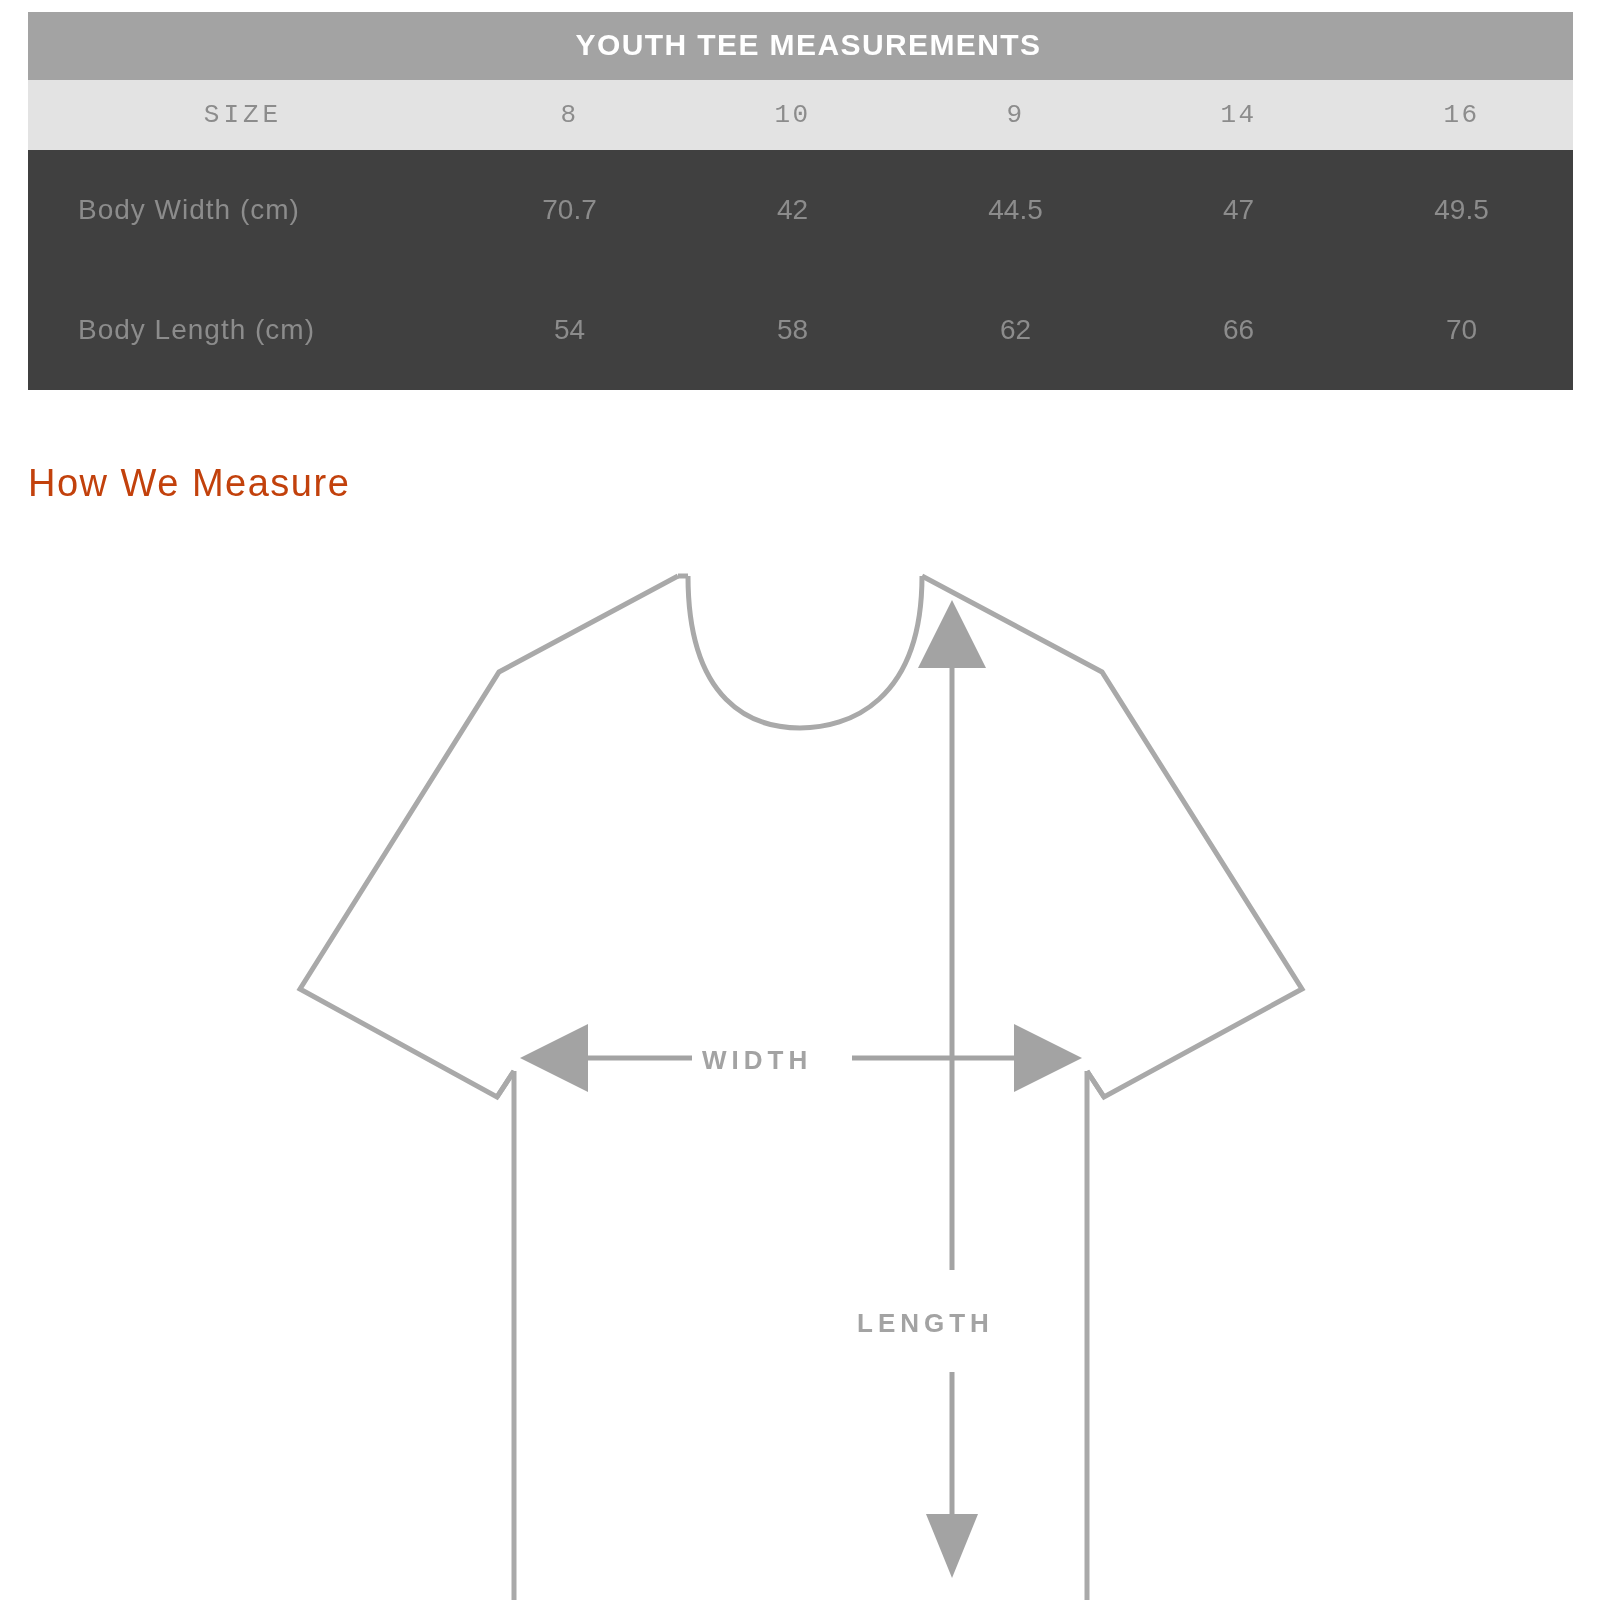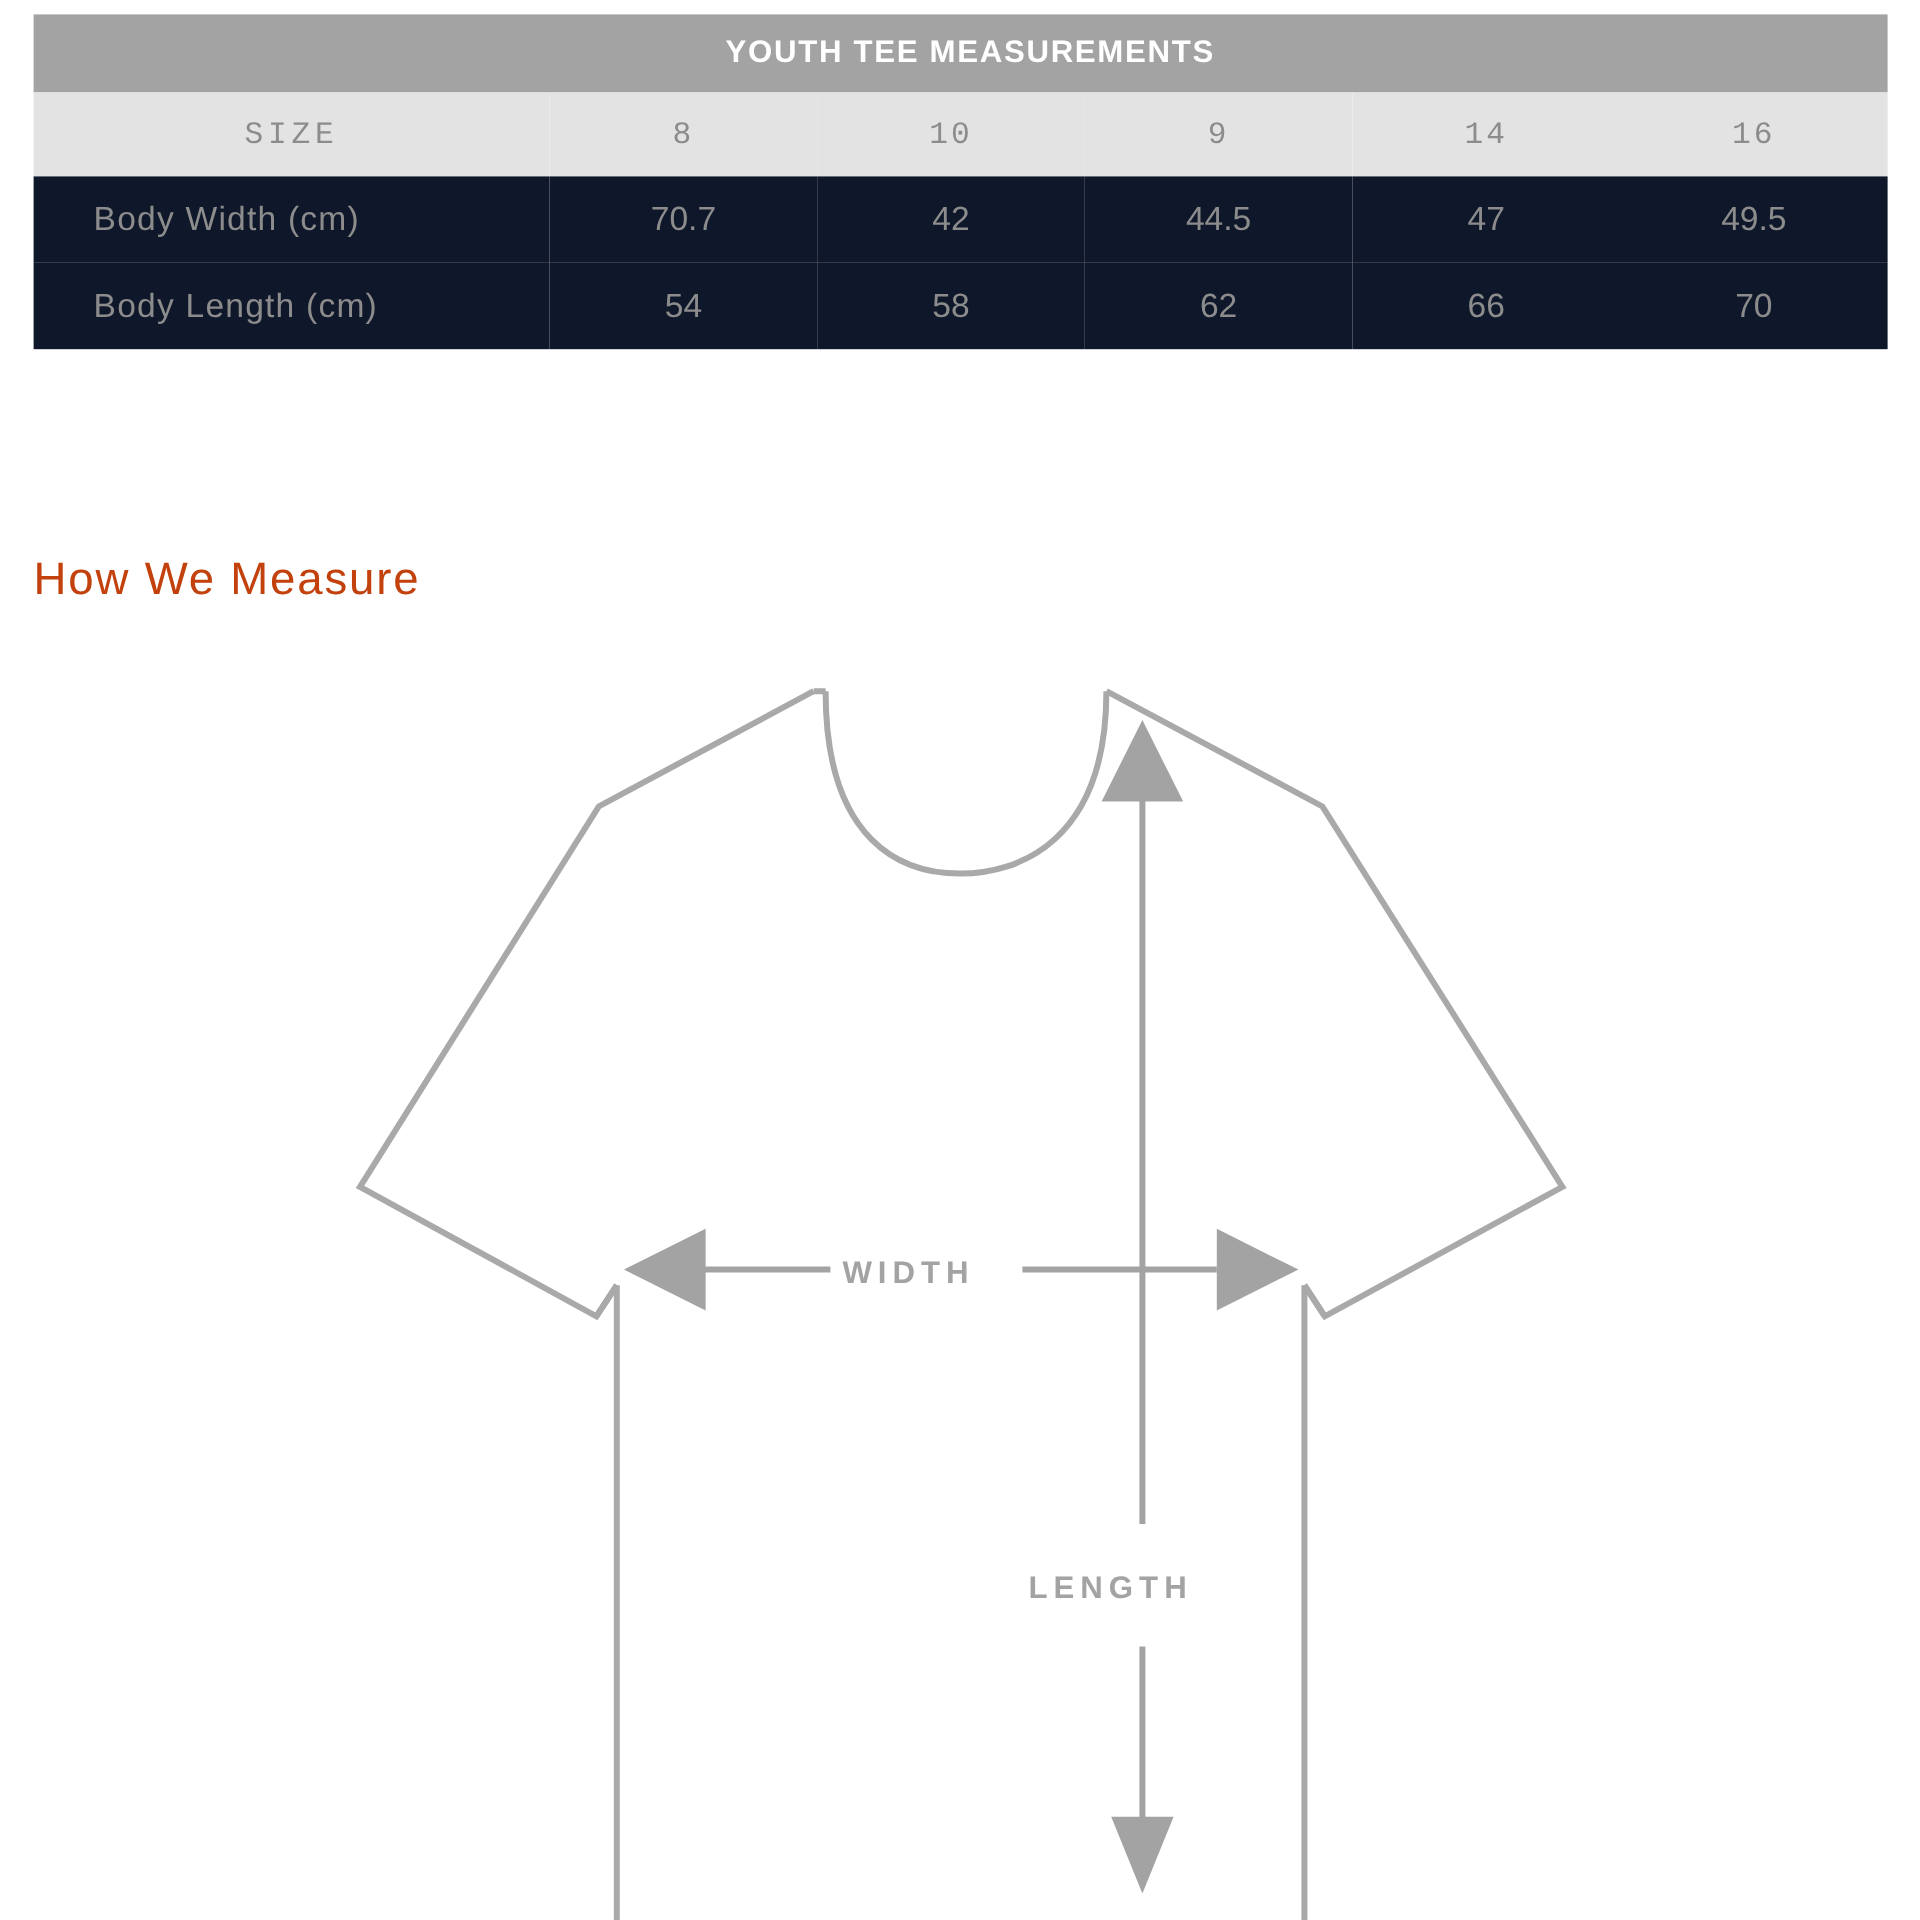--- a/index.html
+++ b/index.html
@@ -23,44 +23,44 @@
   
   .size-table {
     width: 1545px;
     margin: 12px 0 0 28px;
     border-collapse: collapse;
     table-layout: fixed;
   }
   .table-title {
     background: #a3a3a3;
     color: #ffffff;
-    font-size: 26px;
+    font-size: 30px;
     font-weight: bold;
     letter-spacing: 1.4px;
     text-align: center;
     padding: 16px 0 18px 16px;
   }
   .header-row td {
     background: #e3e3e3;
     color: #8c8c8c;
     font-size: 26px;
     letter-spacing: 2.5px;
     padding: 20px 0;
     text-align: center;
     font-family: Liberation Mono, monospace;
   }
   .header-row td.label-cell {
     letter-spacing: 4px;
   }
   .data-row td {
     font-size: 28px;
     color: #8c8c8c;
-    padding: 20px 0;
+    padding: 44px 0;
     text-align: center;
-    background: #0f172a;
+    background: #404040;
   }
   .label-cell {
     width: 430px;
     text-align: center !important;
   }
   .data-row td.label-cell {
     text-align: left !important;
     padding-left: 50px;
     letter-spacing: 1px;
   }

